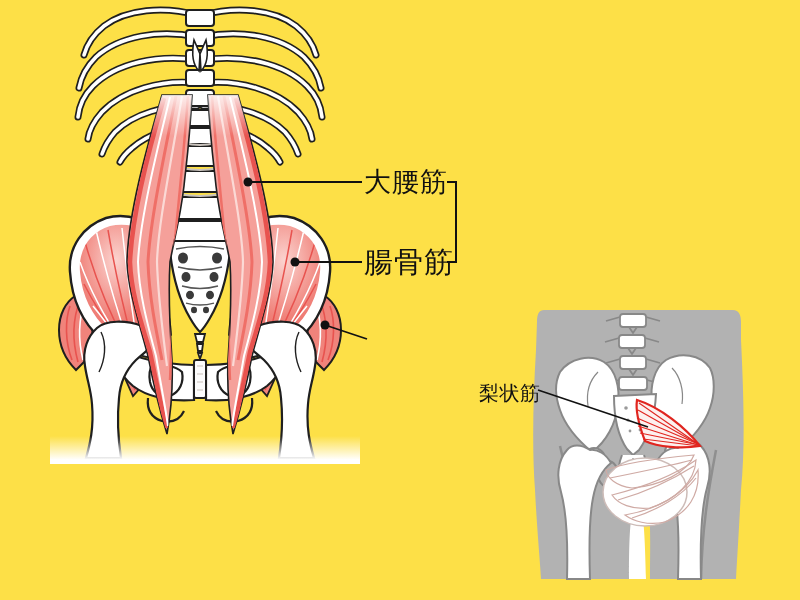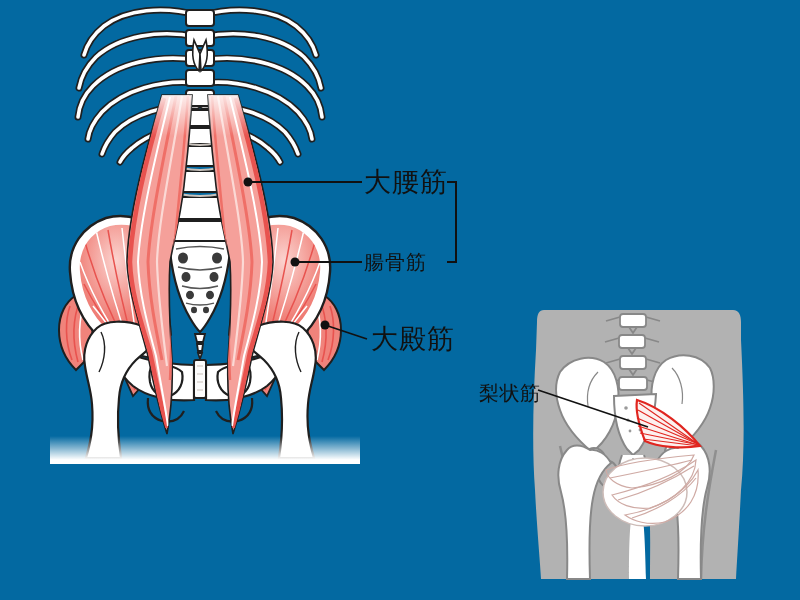--- a/index.html
+++ b/index.html
@@ -1,21 +1,21 @@
 <!DOCTYPE html>
 <html><head>
 <meta charset="utf-8">
 <style>
   html,body{margin:0;padding:0;background:#ffffff;}
-  .stage{position:relative;width:800px;height:600px;background:#0369a1;overflow:hidden;
+  .stage{position:relative;width:800px;height:600px;background:#fde047;overflow:hidden;
          font-family:"Liberation Sans","DejaVu Sans",sans-serif;}
   .artwork{position:absolute;left:0;top:0;}
   .lbl{position:absolute;color:#111;white-space:nowrap;letter-spacing:1px;}
   .lbl-psoas   {left:364px;top:168px;font-size:27px;line-height:28px;}
-  .lbl-iliacus {left:364px;top:248px;font-size:20px;line-height:28px;}
+  .lbl-iliacus {left:364px;top:248px;font-size:29px;line-height:28px;}
   .lbl-iliopsoas{left:469px;top:203px;font-size:28px;line-height:29px;}
   .lbl-gluteus {left:371px;top:325px;font-size:27px;line-height:28px;}
   .lbl-piriformis{left:479px;top:384px;font-size:20px;line-height:19px;letter-spacing:0.5px;}
 </style>
 </head>
 <body>
 
 <div class="stage">
 
 <svg class="artwork" width="800" height="600" viewBox="0 0 800 600">
@@ -282,16 +282,15 @@
         <path d="M699,446 L643,439"></path>
       </g>
     </g>
 
     <path d="M538,390 L648,427" stroke="#111111" stroke-width="1.6" fill="none"></path>
   </g>
 </svg>
 
 <div class="lbl lbl-psoas">大腰筋</div>
 <div class="lbl lbl-iliacus">腸骨筋</div>
-<div class="lbl lbl-gluteus">大殿筋</div>
 <div class="lbl lbl-piriformis">梨状筋</div>
 
 </div>
 
 </body></html>

